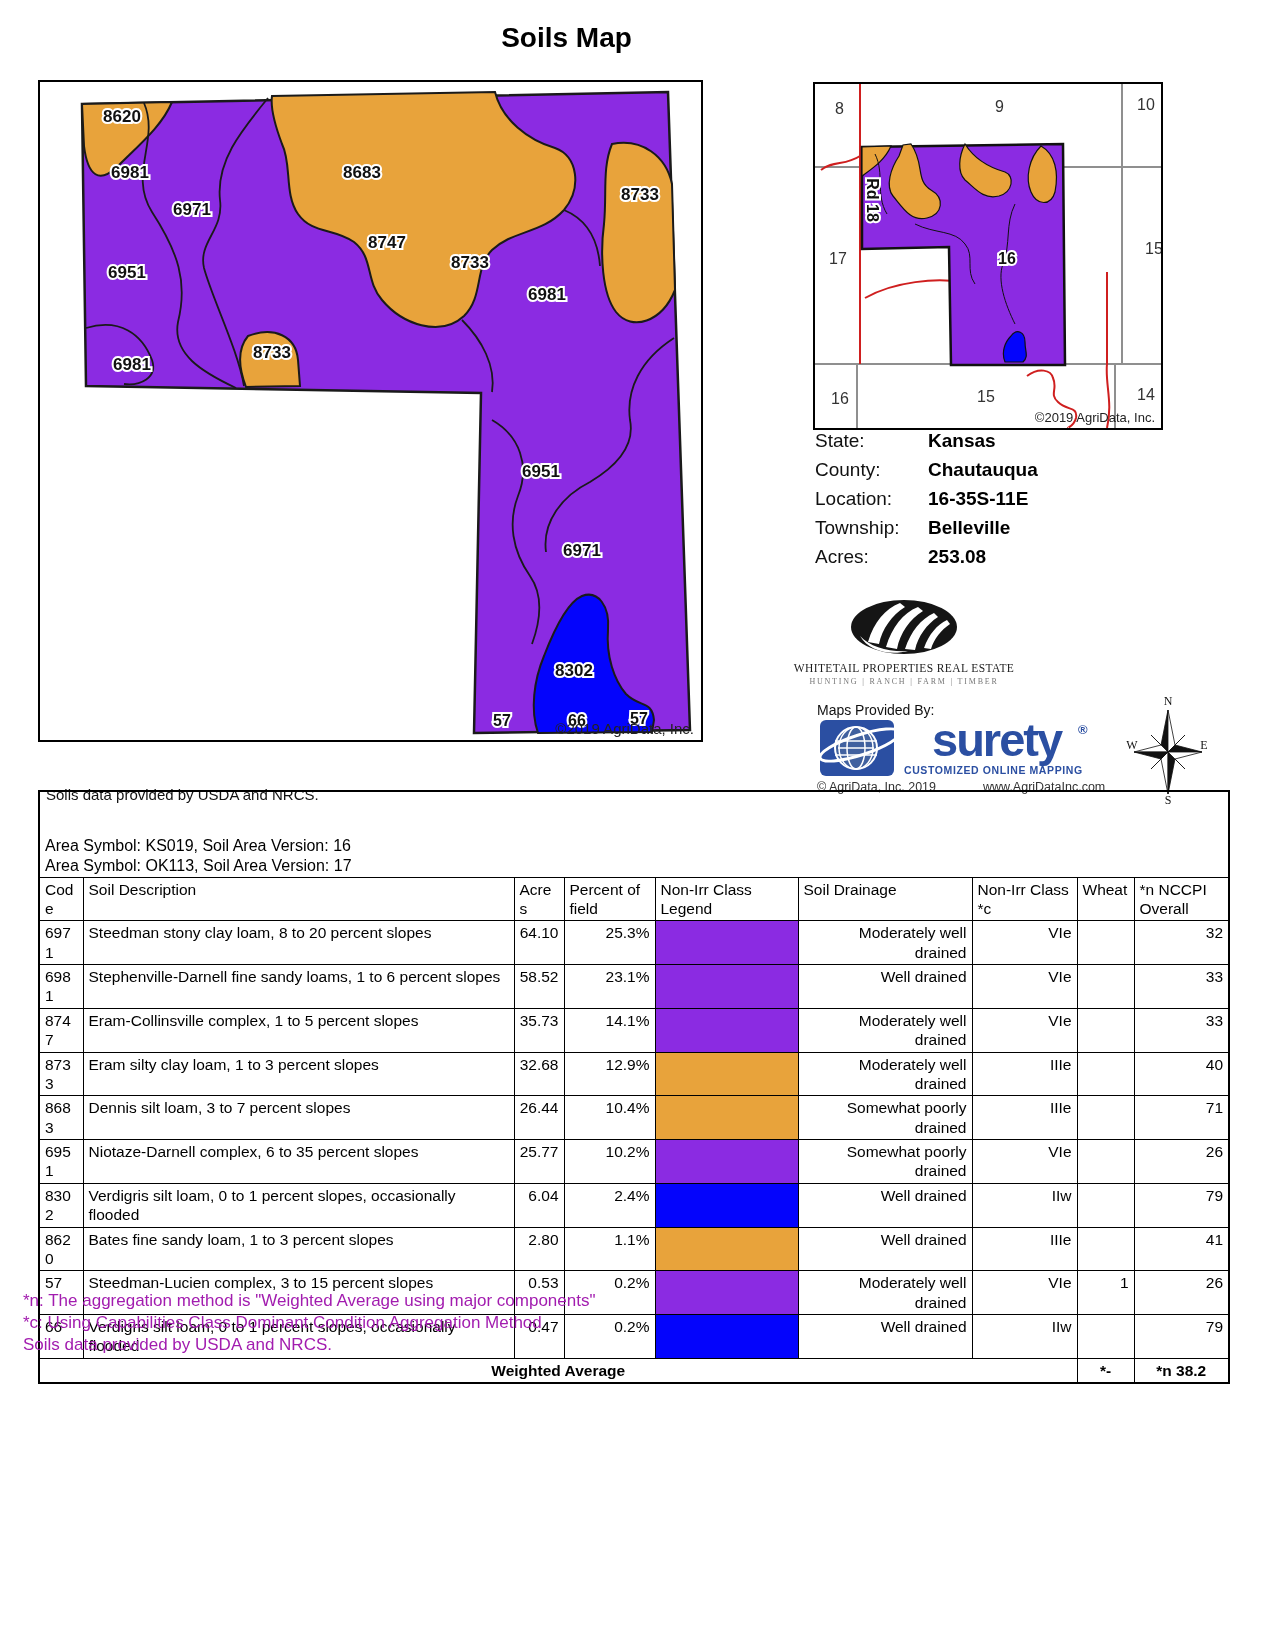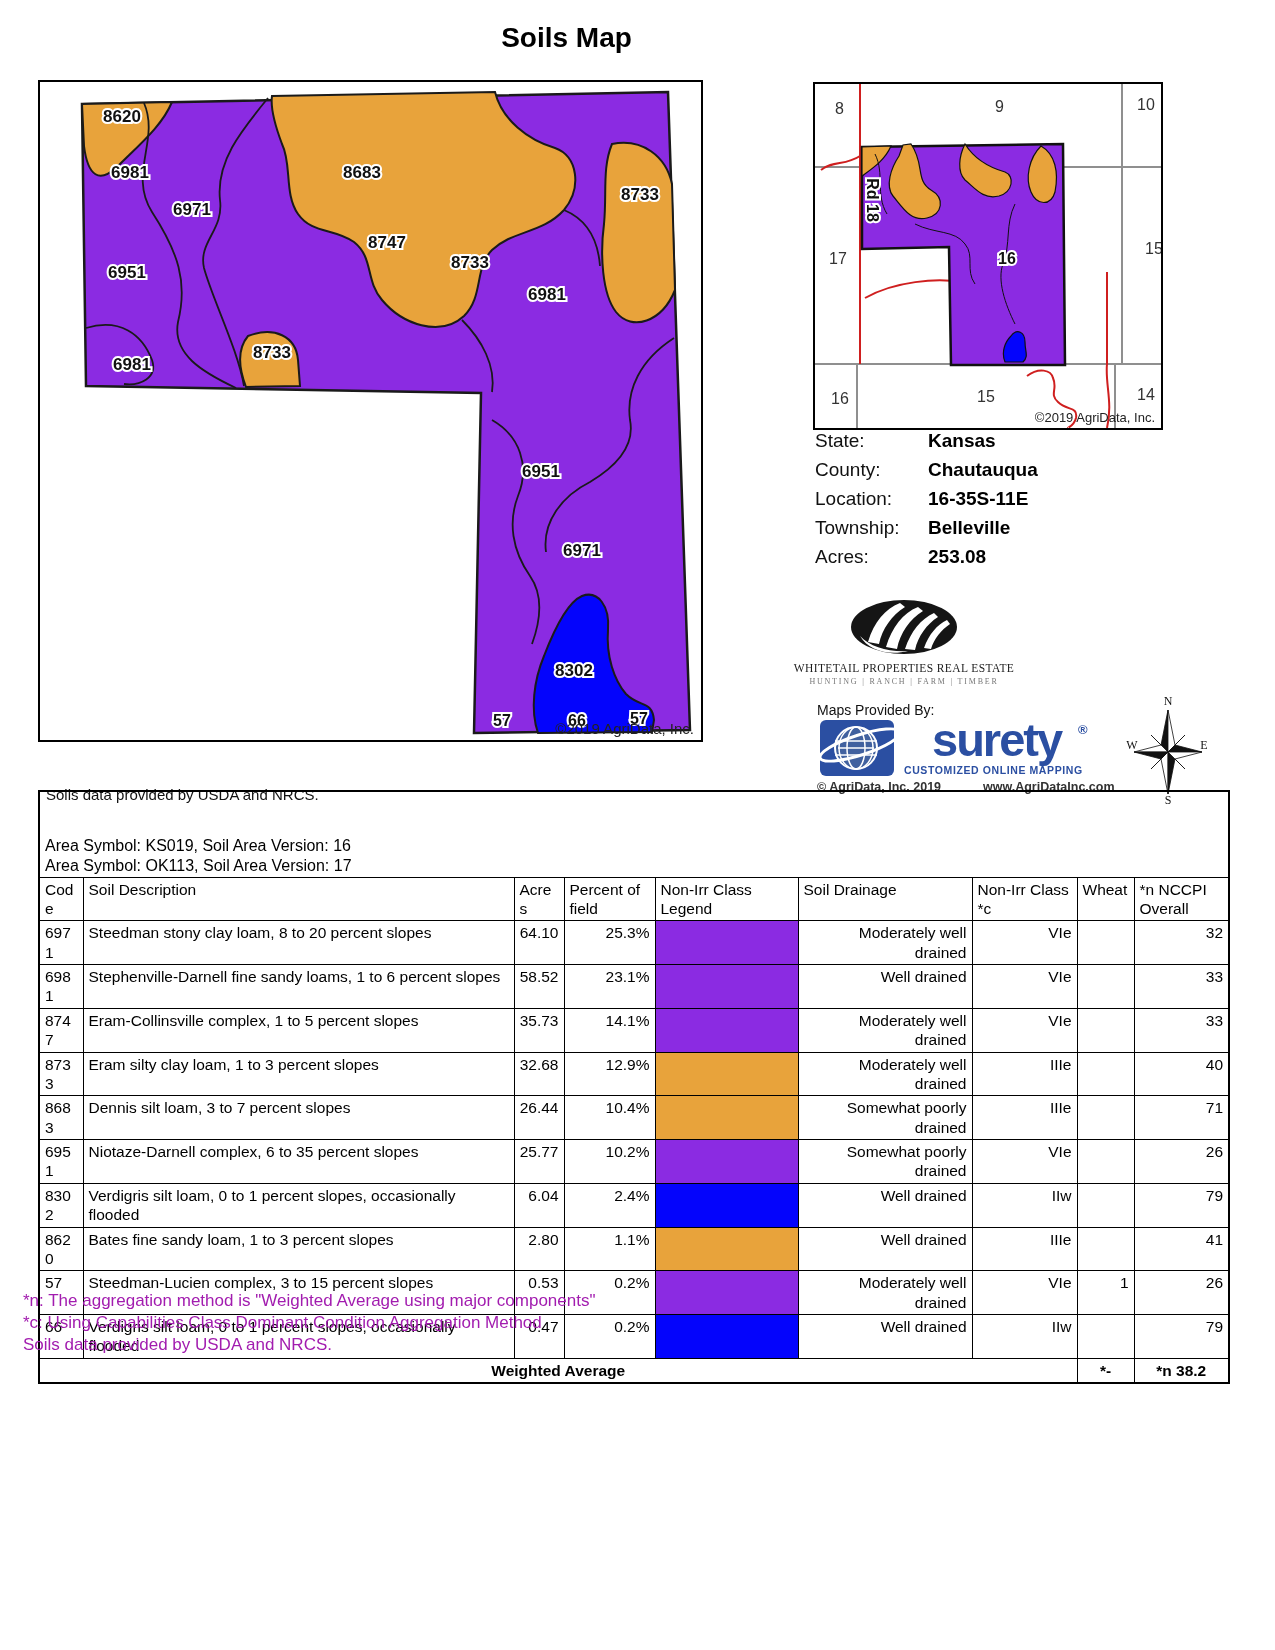--- a/index.html
+++ b/index.html
@@ -54,21 +54,21 @@
   #surety-logo { position:absolute; left:0; top:0; overflow:visible; }
   #surety-name {
     position:absolute; left:80px; top:-8px; font-size:47px; font-weight:bold;
     color:var(--surety_blue); letter-spacing:-2px;margin-left:32px;
   }
   #surety-reg { position:absolute; left:258px; top:2px; font-size:13px; color:var(--surety_blue); font-weight:bold;}
   #surety-tagline {
     position:absolute; left:84px; top:44px; font-size:10.5px; font-weight:bold;
     color:var(--surety_blue); letter-spacing:0.6px;
   }
-  #surety-copy { position:absolute; left:-3px; top:60px; font-size:12.5px; color:#333; width:330px;font-weight:bold; }
+  #surety-copy { position:absolute; left:-3px; top:60px; font-size:12.5px; color:#333; width:330px; }
   #surety-url { position:absolute; left:166px; top:0; }
   
   #compass { left:1126px; top:694px; width:84px; height:112px; }
   .cmp-lbl { font-family:"Liberation Serif",serif; font-size:12px; fill:#111; text-anchor:middle; }
   
   #soil-table-wrap { left:38px; top:790px; width:1080px; }
   table { border-collapse:collapse; width:1190px; border:2px solid #000; table-layout:fixed; }
   td, th {
     border:1.5px solid #000; font-size:15.5px; font-weight:normal;
     padding:2px 5px; vertical-align:top; text-align:left; line-height:1.25;

